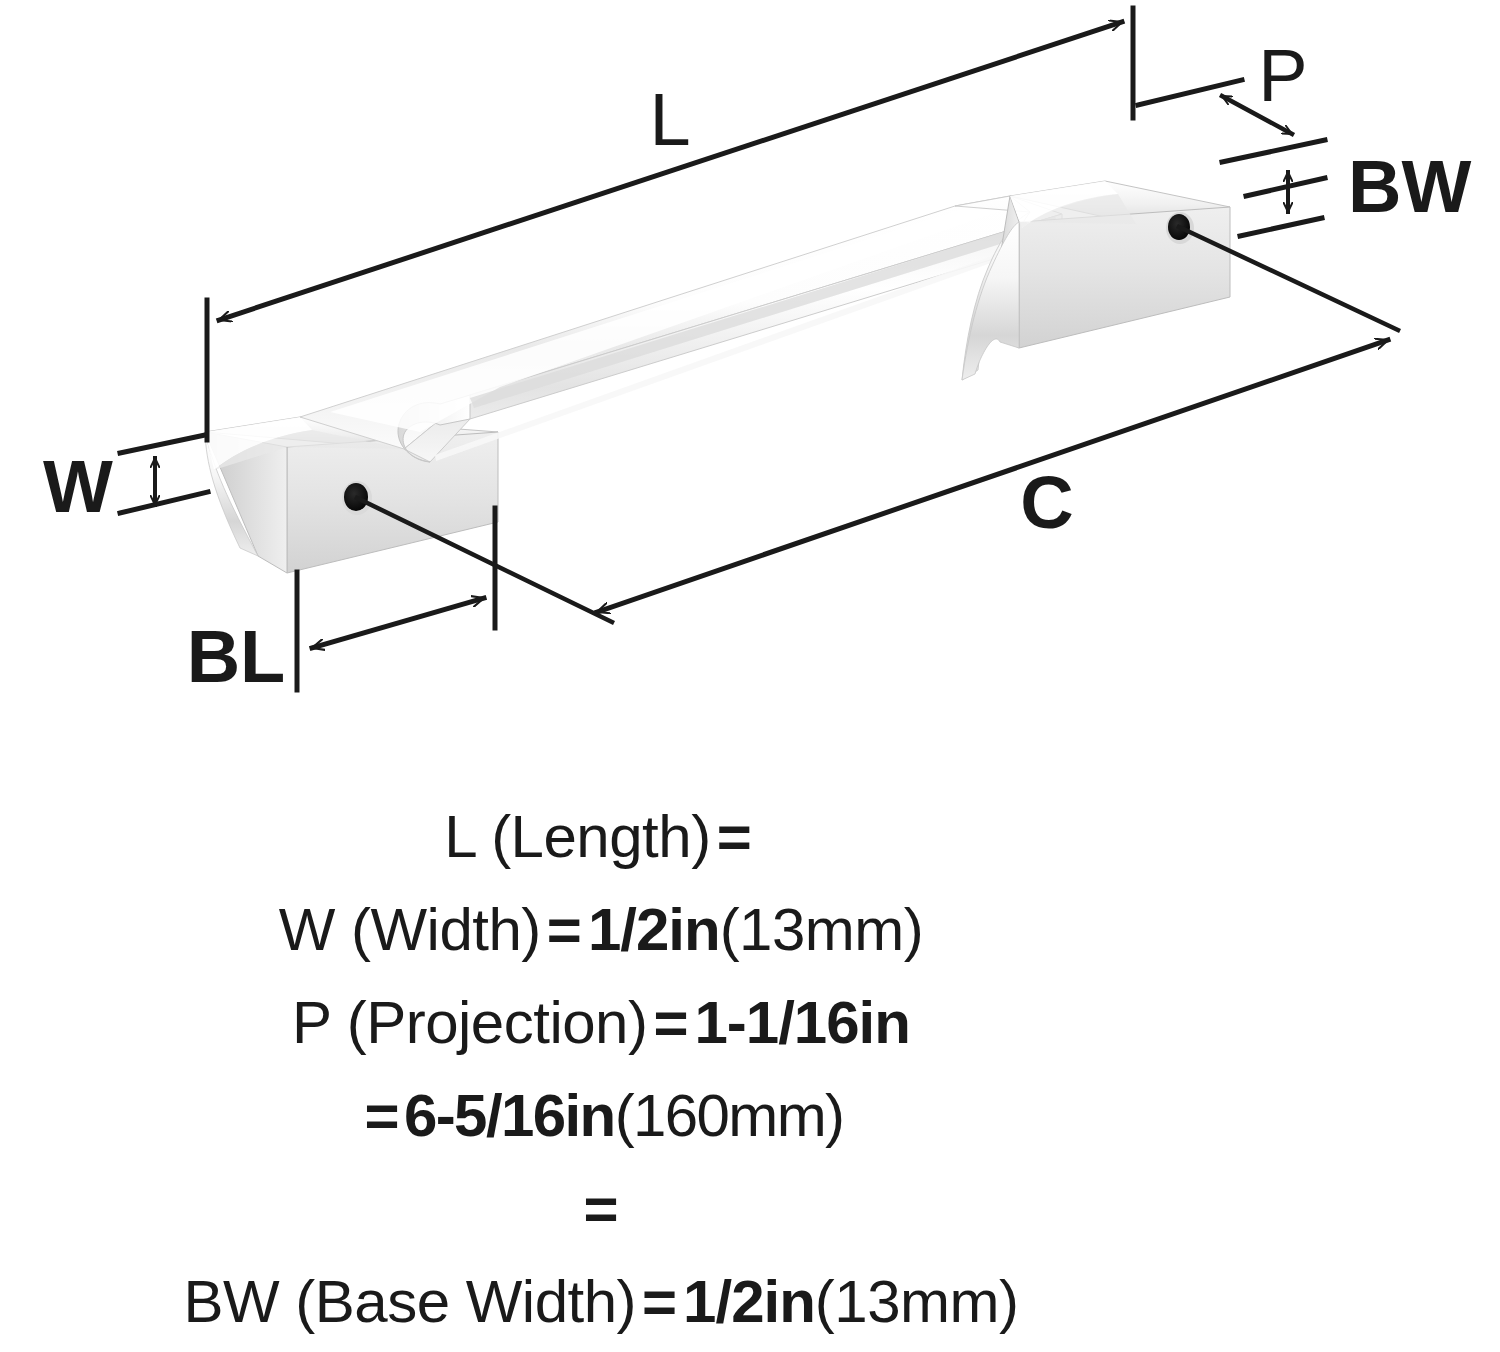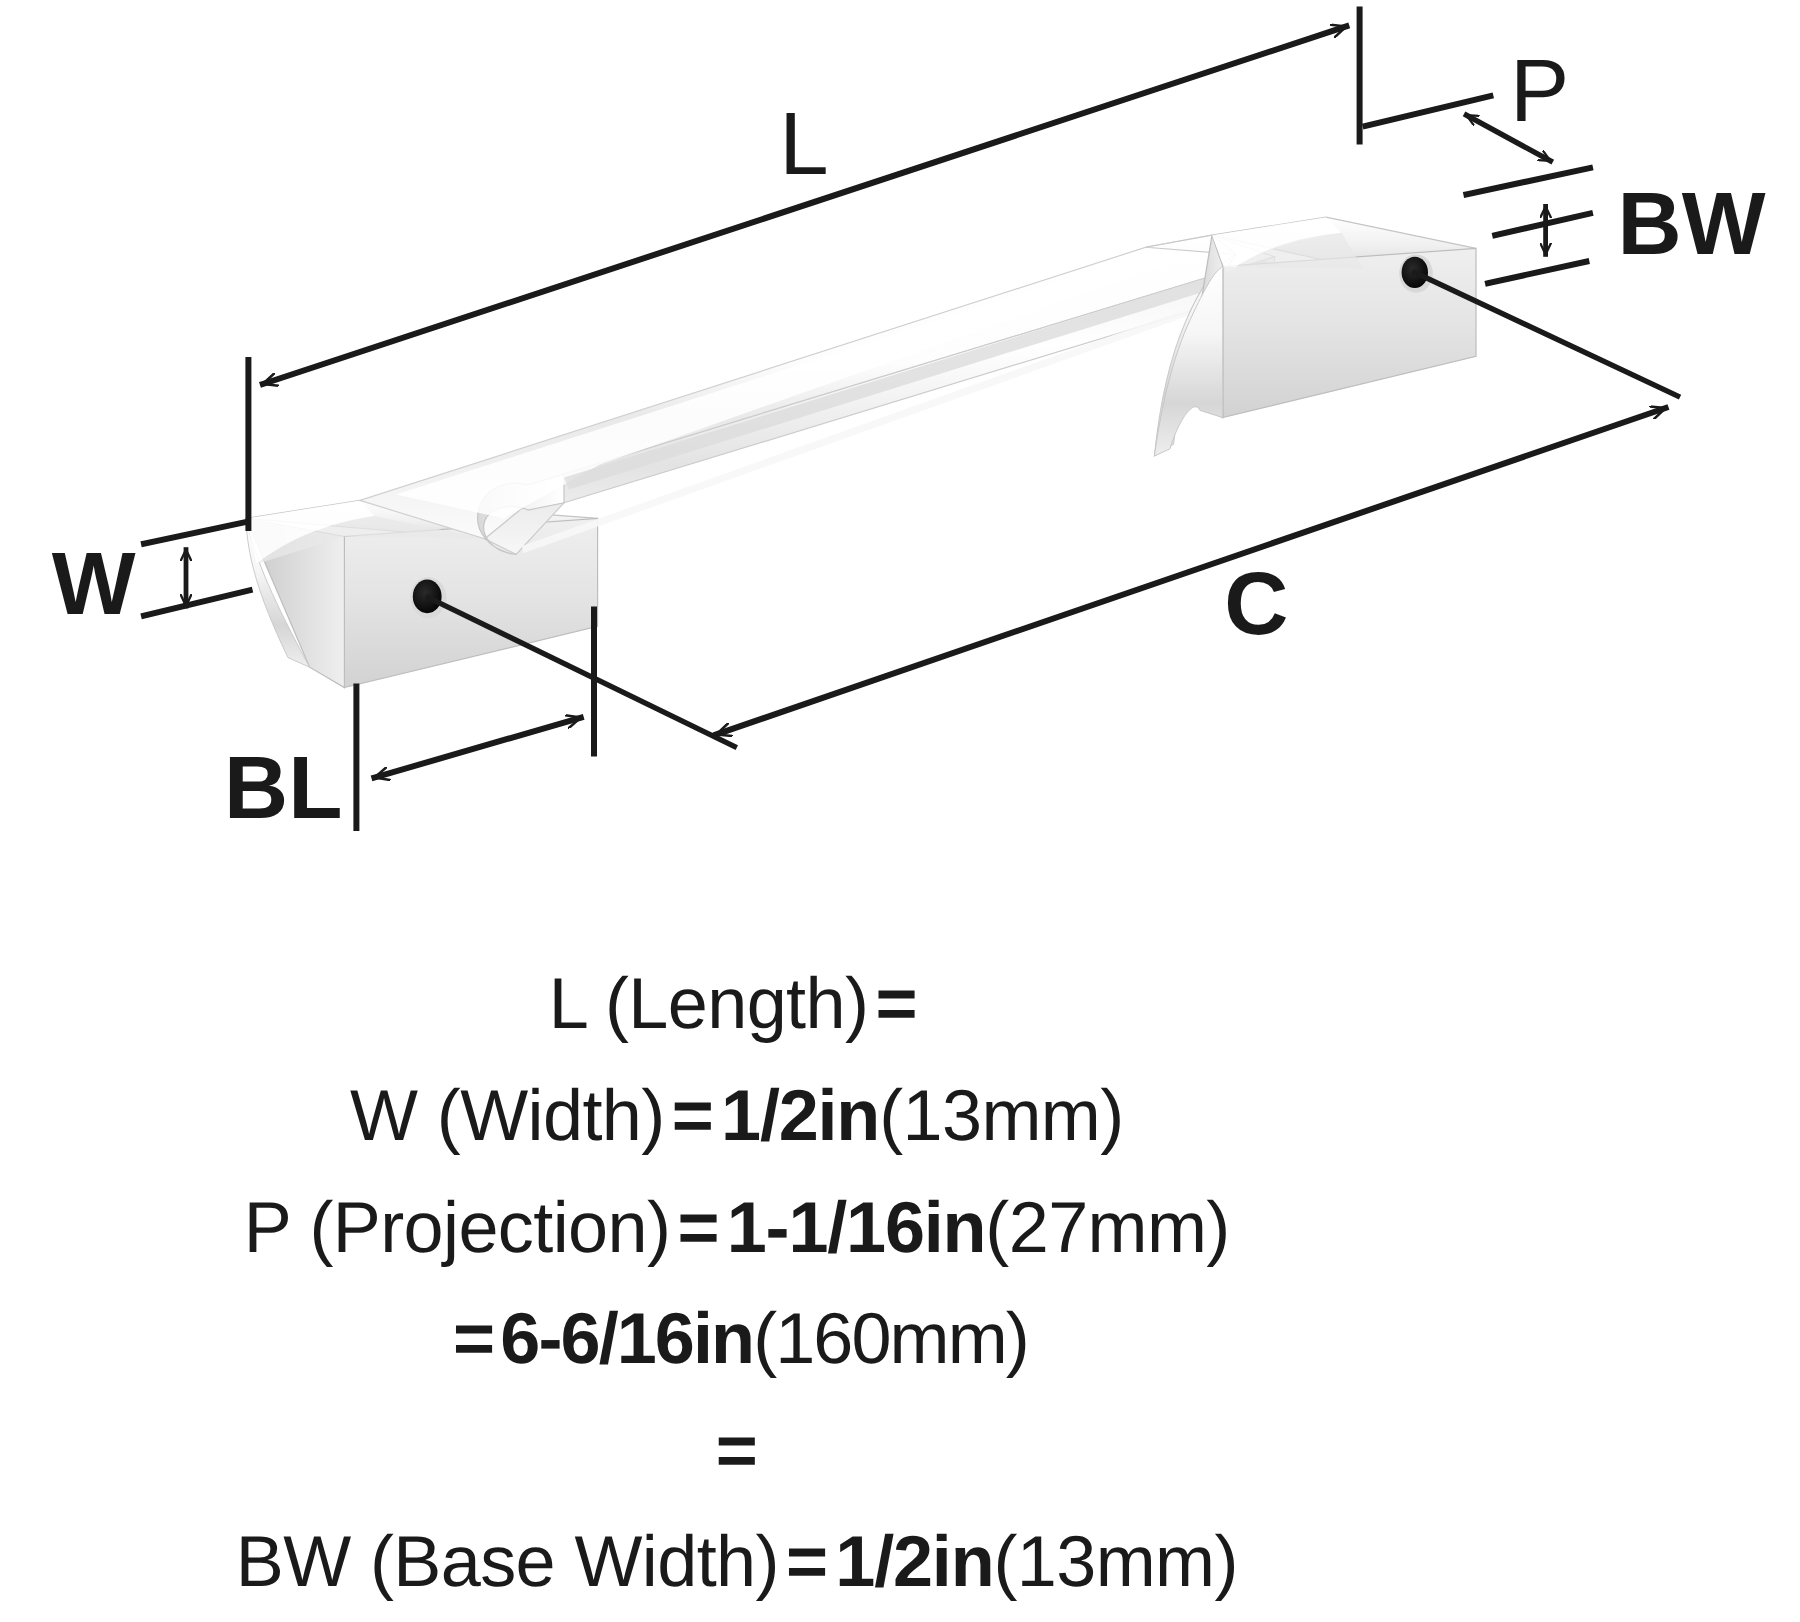--- a/index.html
+++ b/index.html
@@ -23,21 +23,21 @@
   #drawing {
     position: absolute;
     left: 0;
     top: 0;
     width: 1500px;
     height: 790px;
     display: block;
   }
   #specs {
     position: absolute;
-    left: 16px;
+    left: 3px;
     top: 790px;
     width: 1196px;
     height: 562px;
     display: flex;
     flex-direction: column;
     justify-content: flex-start;
     align-items: center;
   }
   .spec-line {
     width: 100%;
@@ -260,26 +260,25 @@
       <span class="spec-label">W (Width)</span>
       <span class="spec-eq">=</span>
       <span class="spec-imp">1/2in</span>
       <span class="spec-met">(13mm)</span>
     </div>
 
     <div class="spec-line">
       <span class="spec-label">P (Projection)</span>
       <span class="spec-eq">=</span>
       <span class="spec-imp">1-1/16in</span>
-      <span class="spec-met">(27mm)</span>
     </div>
 
     <div class="spec-line wide">
       <span class="spec-eq">=</span>
-      <span class="spec-imp">6-6/16in</span>
+      <span class="spec-imp">6-5/16in</span>
       <span class="spec-met">(160mm)</span>
     </div>
 
     <div class="spec-line">
       <span class="spec-eq">=</span>
     </div>
 
     <div class="spec-line">
       <span class="spec-label">BW (Base Width)</span>
       <span class="spec-eq">=</span>

